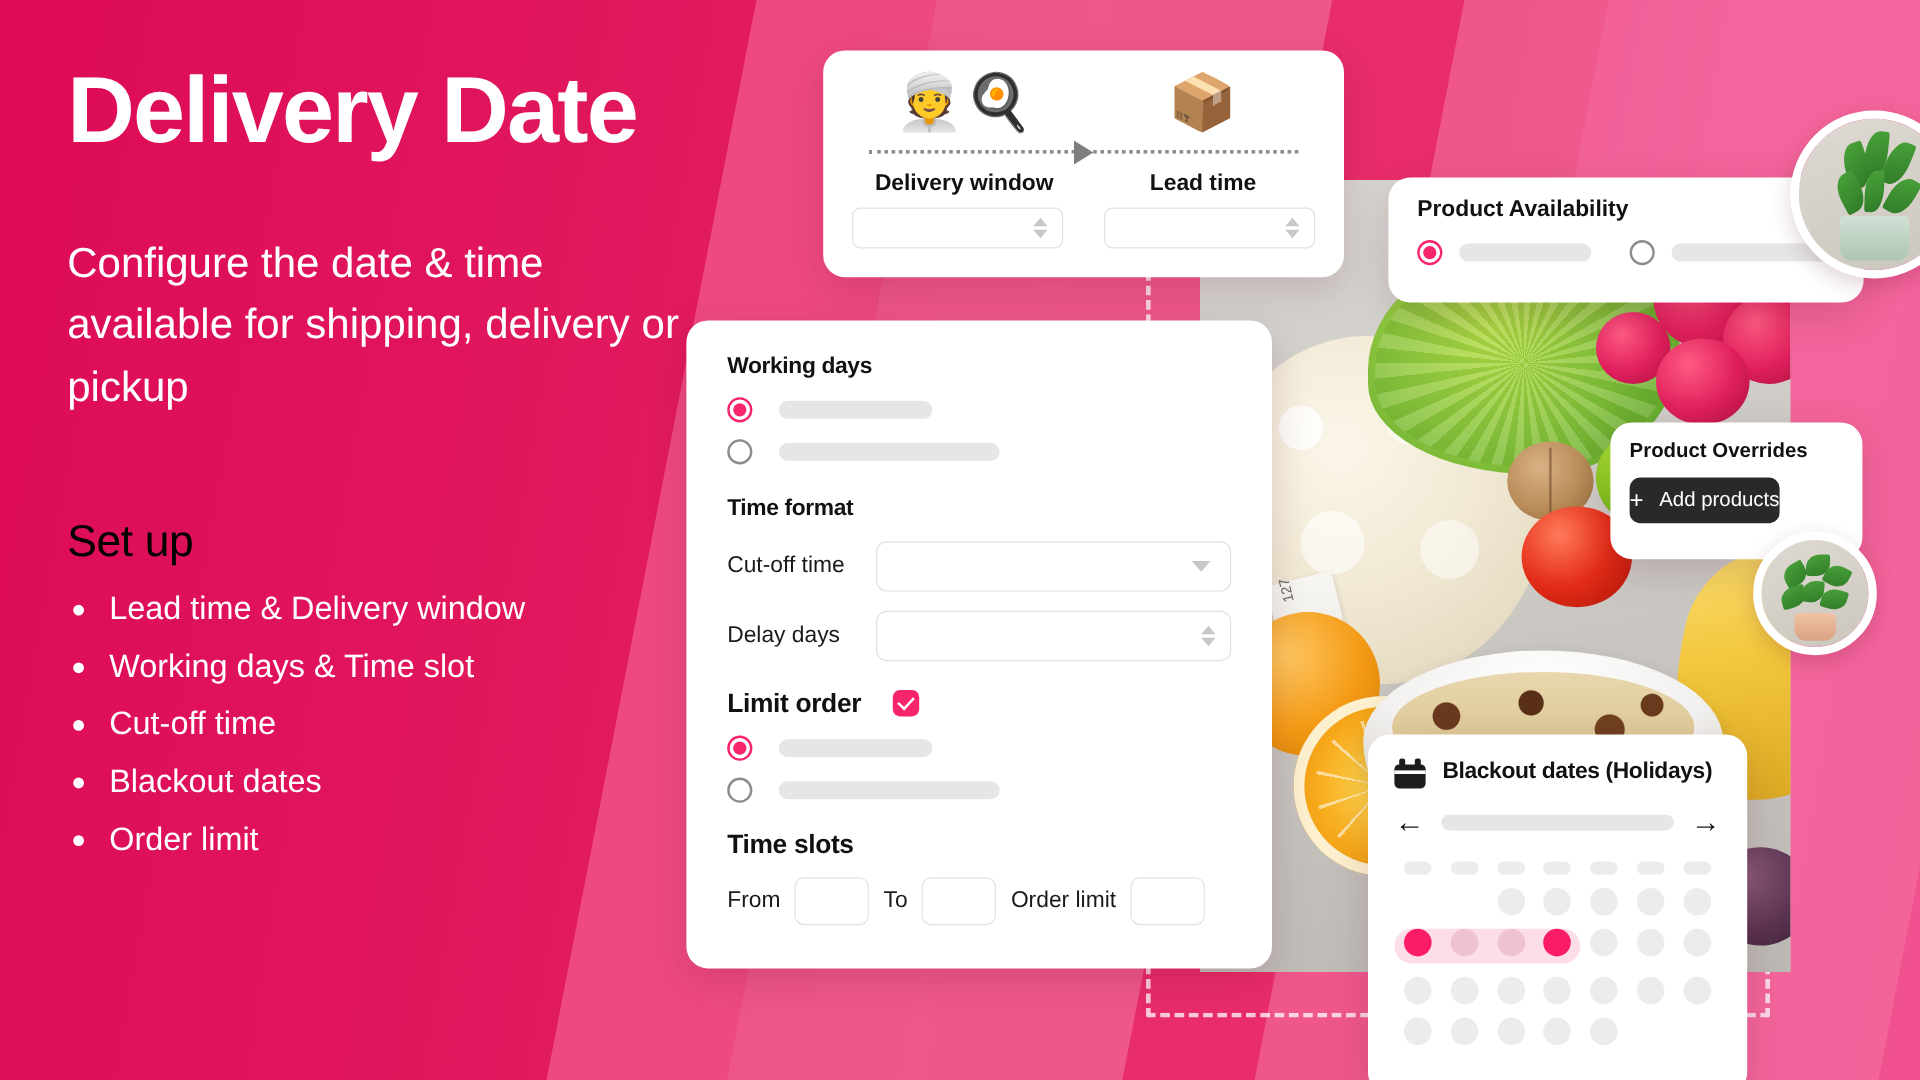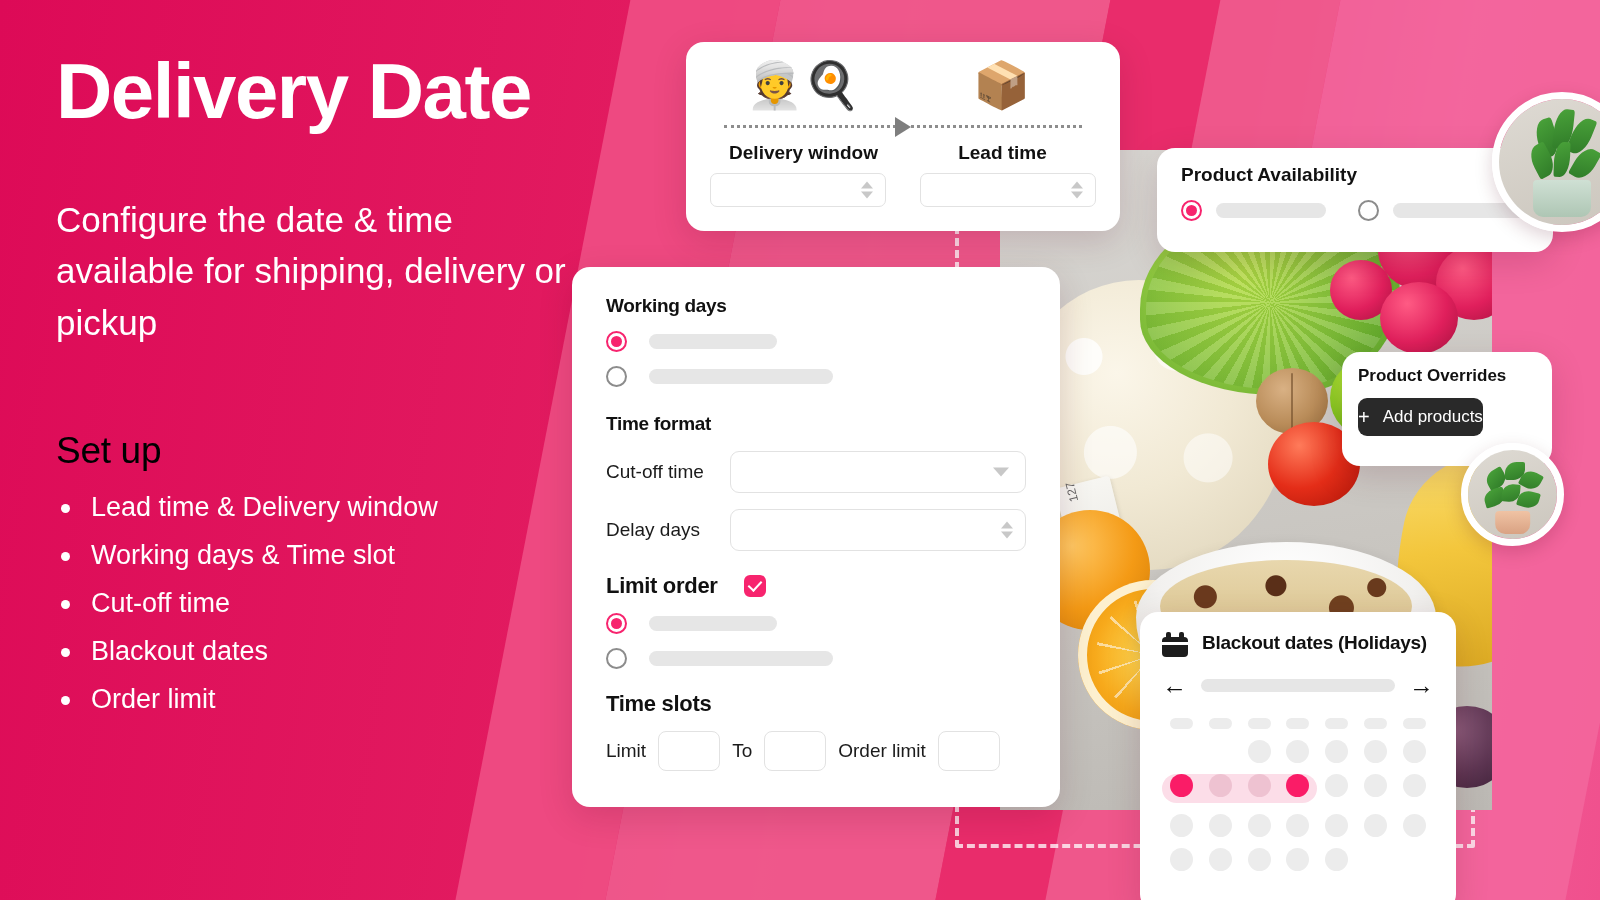--- a/index.html
+++ b/index.html
@@ -422,21 +422,21 @@
     <span class="ph-bar" style="width:128px"></span>
   </div>
   <div class="radio-row">
     <span class="radio"></span>
     <span class="ph-bar" style="width:184px"></span>
   </div>
 
   <div class="sec-title" style="margin-top:22px;font-size:22px">Time slots</div>
 
   <div class="slots-row">
-    <span class="lbl">Limit</span>
+    <span class="lbl">From</span>
     <span class="box-inp"></span>
     <span class="lbl">To</span>
     <span class="box-inp"></span>
     <span class="lbl">Order limit</span>
     <span class="box-inp"></span>
   </div>
 </div>
 
 <div class="card" id="card-availability">
   <div class="pa-title">Product Availability</div>

